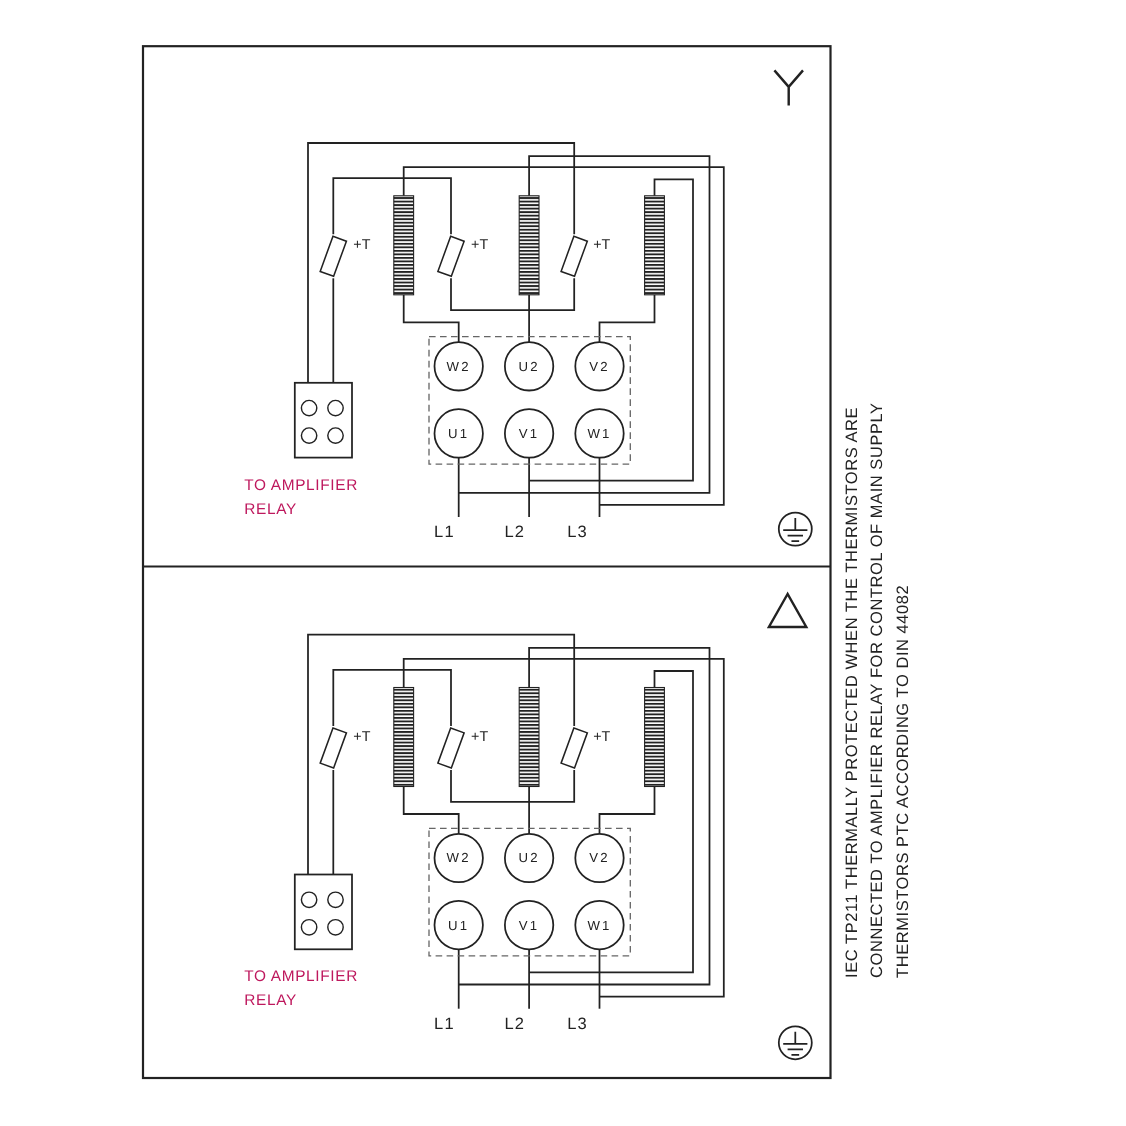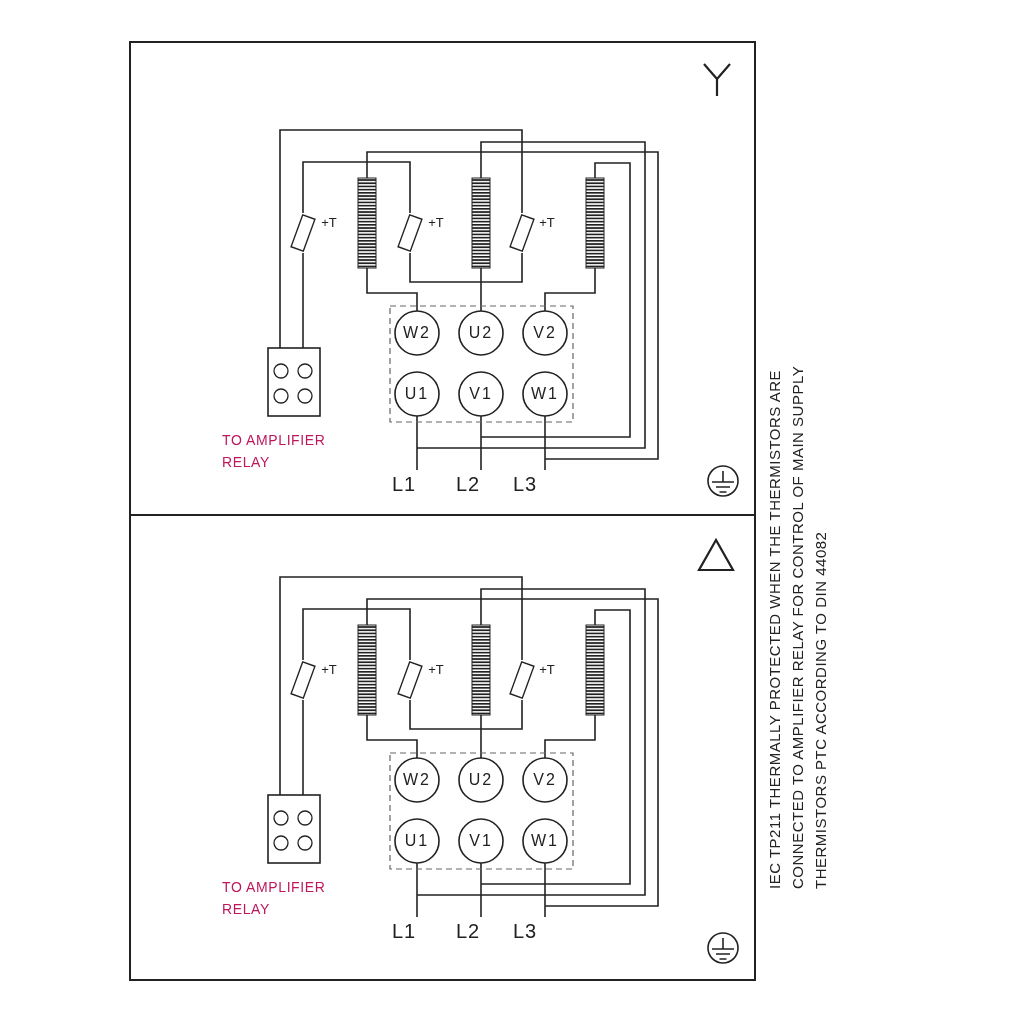--- a/index.html
+++ b/index.html
@@ -1,21 +1,21 @@
 <!DOCTYPE html>
 <html><head>
 <meta charset="utf-8">
 <style>
   html,body{margin:0;padding:0;background:#ffffff;}
   .stage{position:relative;width:1024px;height:1024px;background:#ffffff;
          font-family:"Liberation Sans",sans-serif;color:#222;overflow:hidden;}
   svg.art{position:absolute;left:0;top:0;}
   .t{position:absolute;transform:translate(-50%,-50%);white-space:nowrap;color:#222;}
-  .term{font-size:16px;letter-spacing:2px;}
-  .supply{font-size:20px;letter-spacing:1px;text-align:center;}
+  .term{font-size:12px;letter-spacing:2px;}
+  .supply{font-size:15px;letter-spacing:1px;text-align:center;}
   .therm{font-size:13px;}
   .cap{position:absolute;transform:translate(0,-50%);white-space:nowrap;
        font-size:14px;letter-spacing:0.6px;color:#be185d;}
   .vtext{position:absolute;transform-origin:0 0;transform:rotate(-90deg);
          font-size:15px;letter-spacing:0.5px;white-space:nowrap;color:#222;}
 </style>
 </head>
 <body>
 
 <div class="stage">

